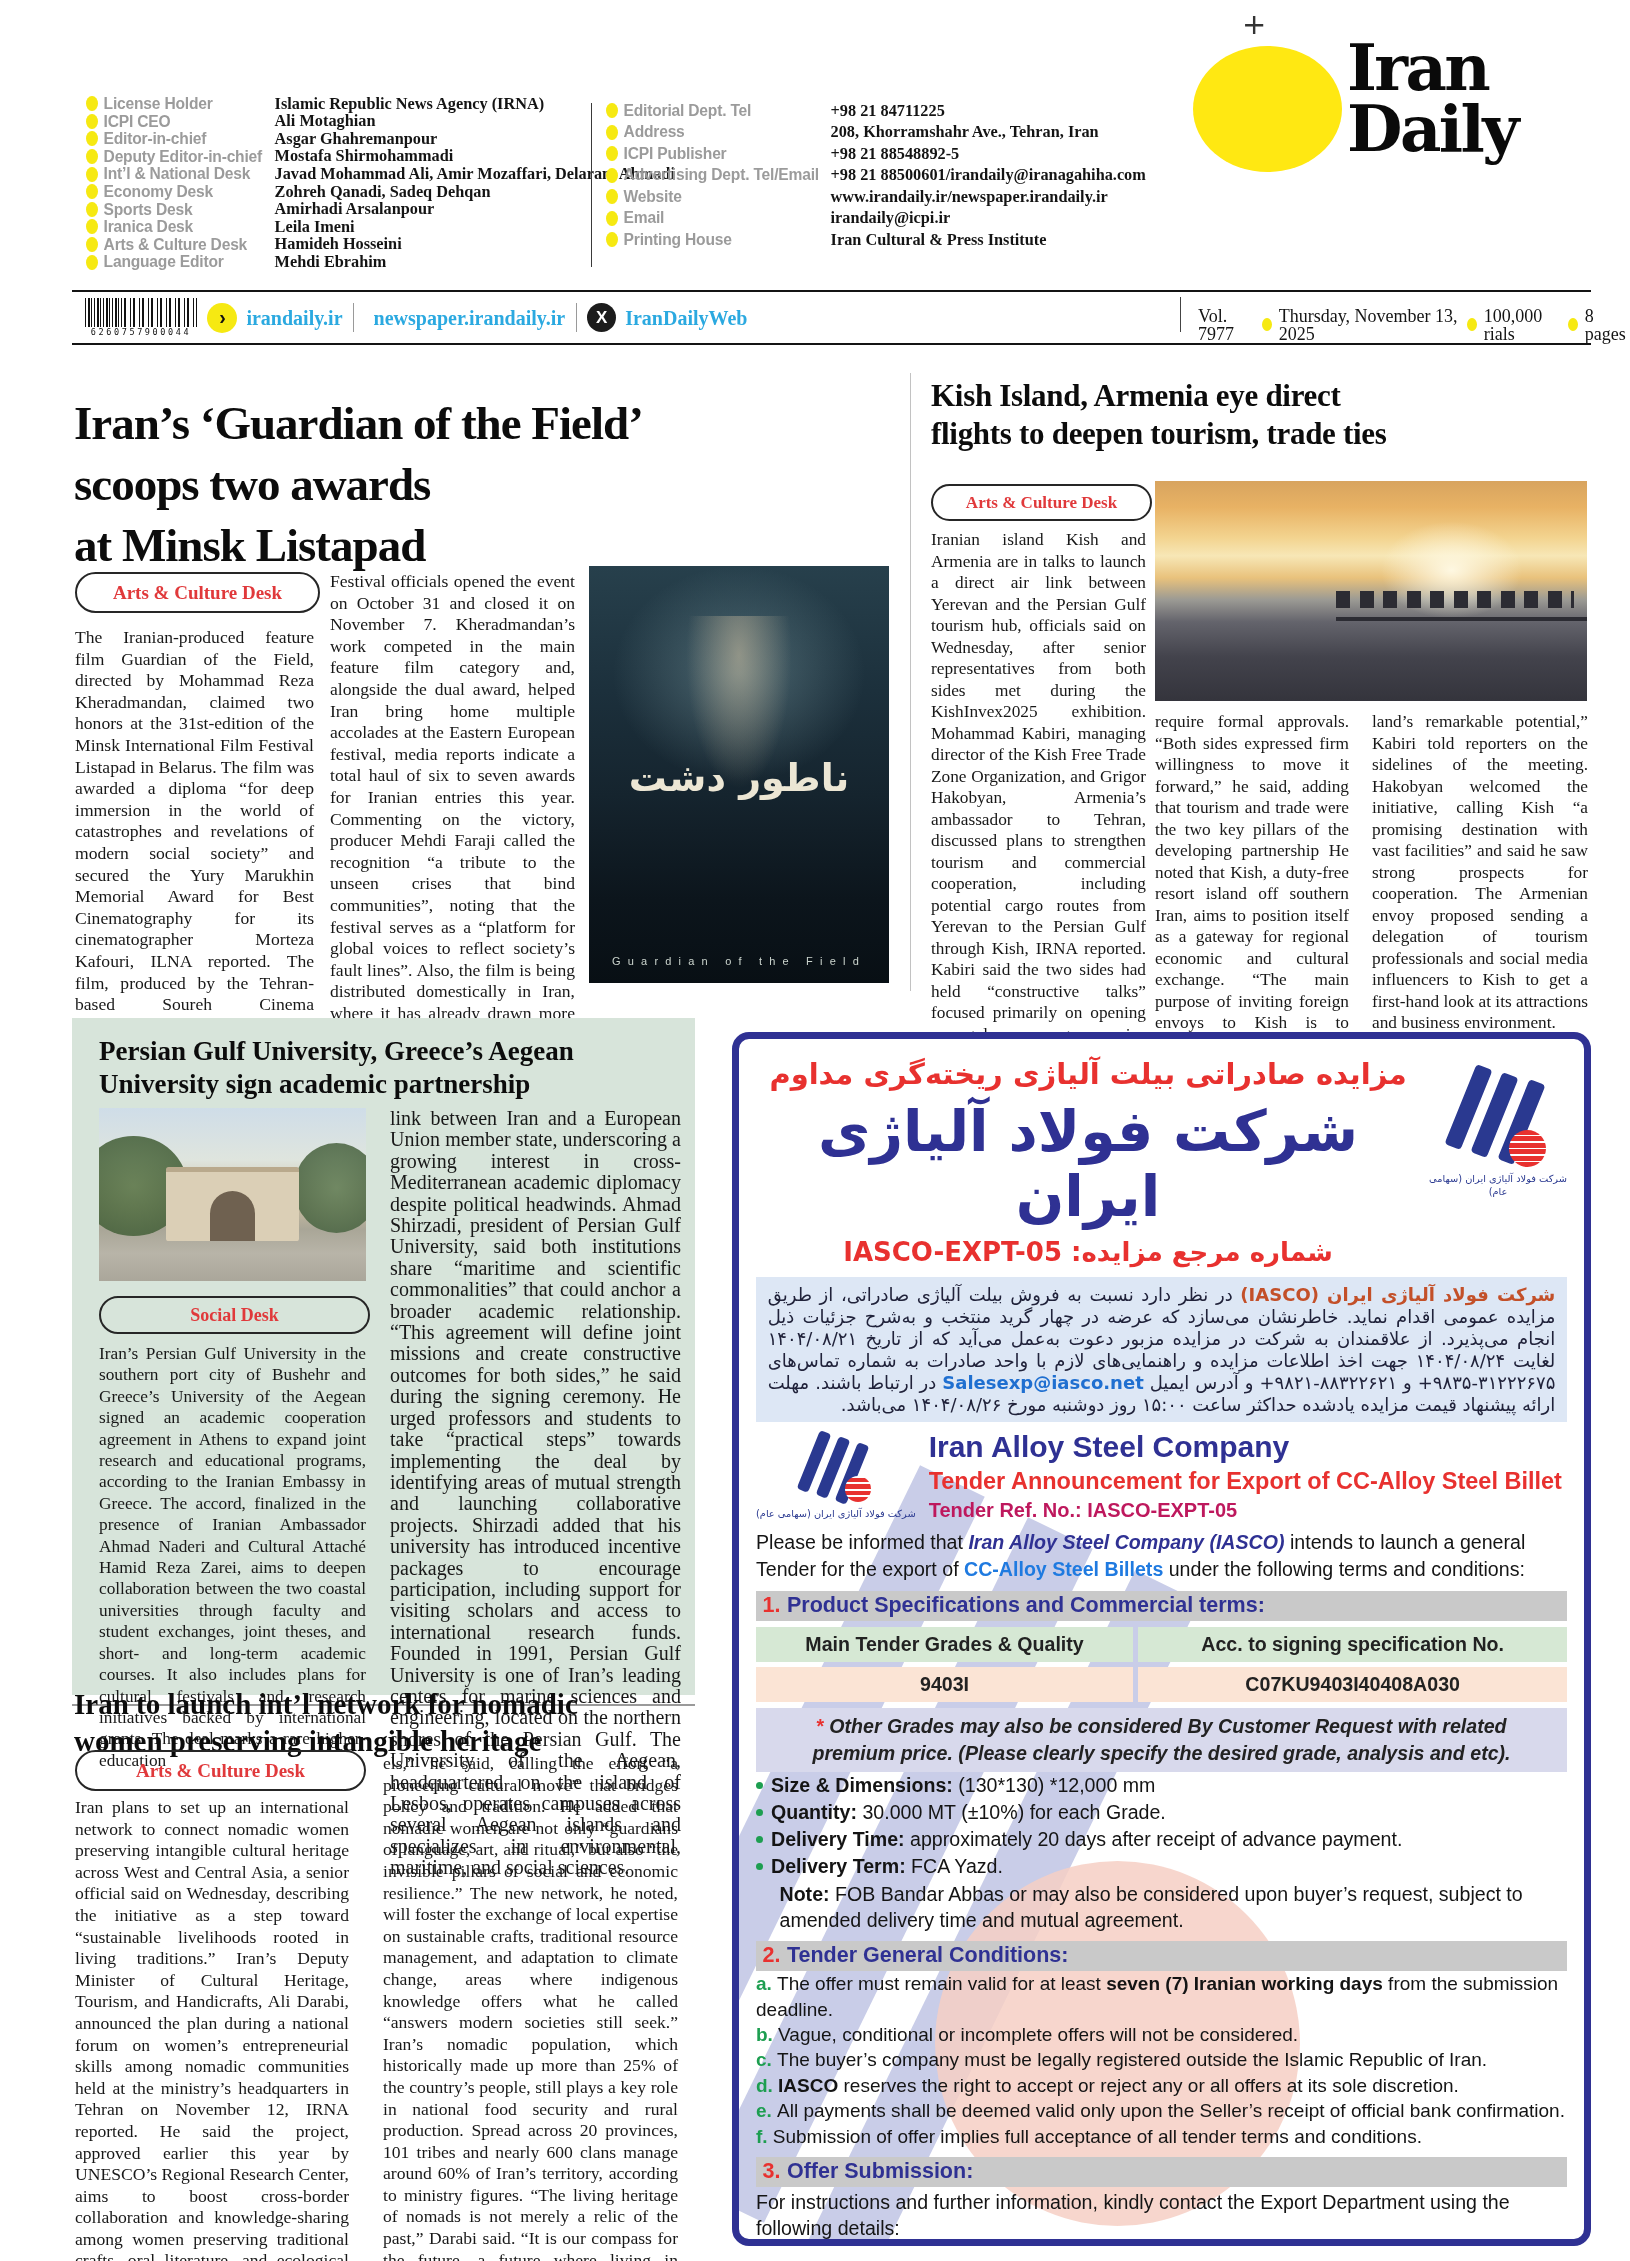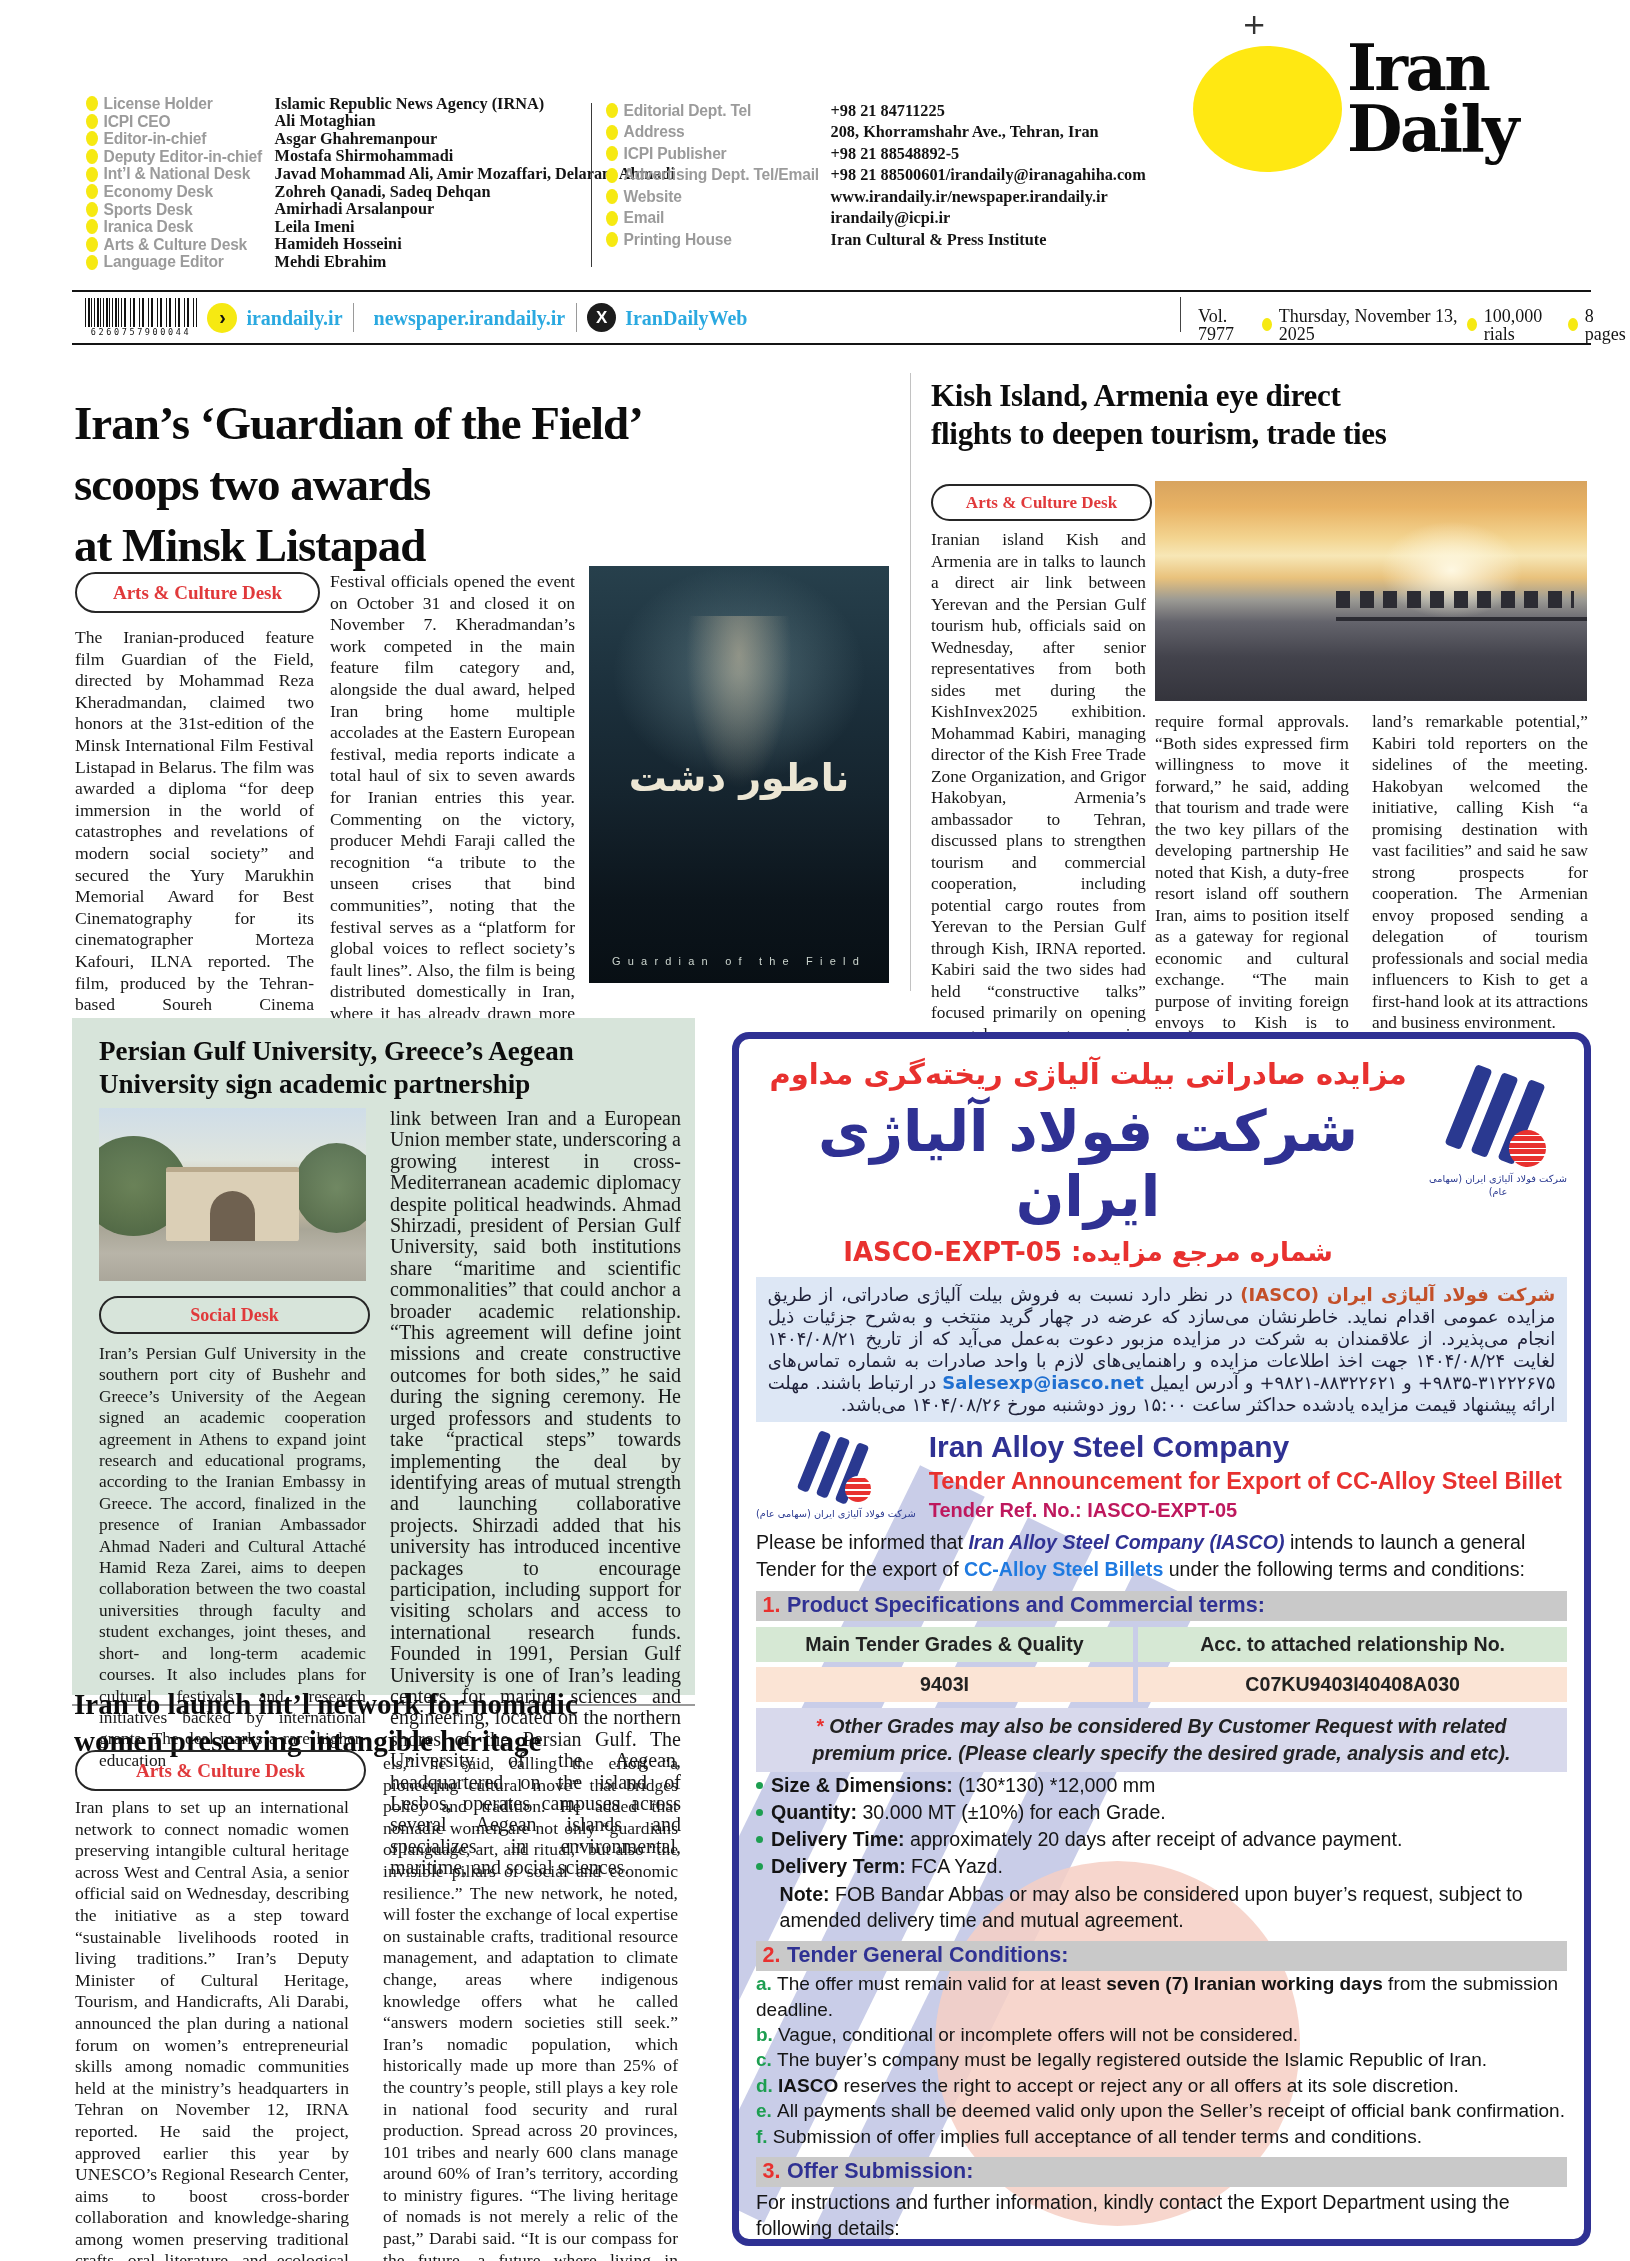--- a/index.html
+++ b/index.html
@@ -411,21 +411,21 @@
       <span>Please be informed that </span><span class="in-co">Iran Alloy Steel Company (IASCO)</span><span> intends to launch a general Tender for the export of </span><span class="in-billets">CC-Alloy Steel Billets</span><span> under the following terms and conditions:</span>
     </div>
 
     <div class="ad-bar">
         <span class="bar-num">1.</span>
         <span class="bar-text">Product Specifications and Commercial terms:</span>
       </div>
 
     <div class="ad-table">
       <div class="tbl-th">Main Tender Grades &amp; Quality</div>
-      <div class="tbl-th">Acc. to attached relationship No.</div>
+      <div class="tbl-th">Acc. to signing specification No.</div>
       <div class="tbl-td">9403I</div>
       <div class="tbl-td">C07KU9403I40408A030</div>
     </div>
 
     <div class="ad-lav"><span class="star">*</span><span>Other Grades may also be considered By Customer Request with related premium price. (Please clearly specify the desired grade, analysis and etc).</span></div>
 
     <div class="blt"><span class="g-dot"></span><span class="b-label">Size &amp; Dimensions:</span><span> (130*130) *12,000 mm</span></div>
     <div class="blt"><span class="g-dot"></span><span class="b-label">Quantity:</span><span> 30.000 MT (±10%) for each Grade.</span></div>
     <div class="blt"><span class="g-dot"></span><span class="b-label">Delivery Time:</span><span> approximately 20 days after receipt of advance payment.</span></div>
     <div class="blt"><span class="g-dot"></span><span class="b-label">Delivery Term:</span><span> FCA Yazd.</span></div>

